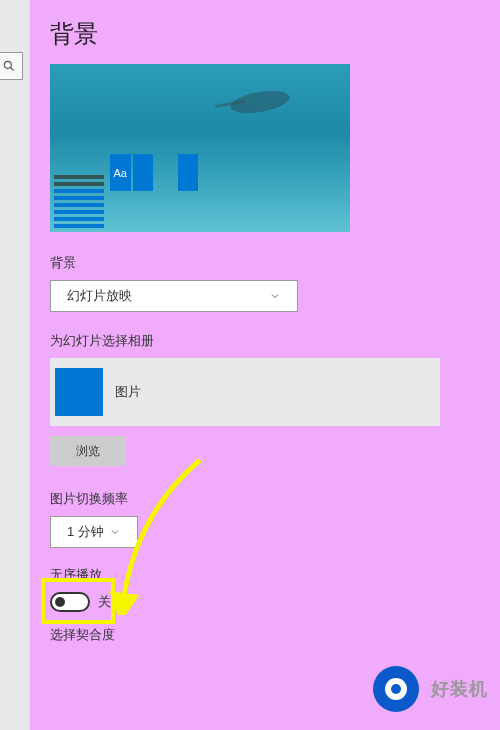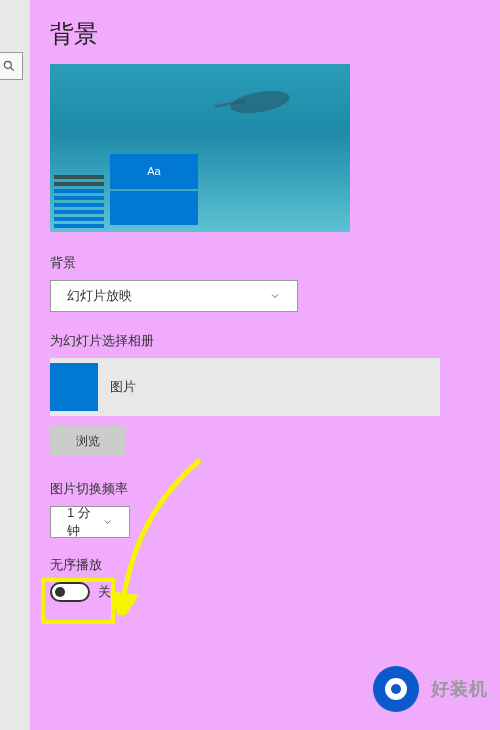--- a/index.html
+++ b/index.html
@@ -9,29 +9,29 @@
     .sidebar-icon svg { width: 14px; height: 14px; }
     .main-content { flex: 1; background: #f0abfc; padding: 18px 20px; overflow-y: auto; }
     .page-title { font-size: 24px; font-weight: 400; color: #222; margin-bottom: 14px; }
     .preview-image { width: 300px; height: 168px; background: linear-gradient(180deg, #2a9db8 0%, #1e8aa8 40%, #3aa5bd 70%, #5fc2d4 100%); position: relative; margin-bottom: 22px; overflow: hidden; }
     .swimmer { position: absolute; top: 28px; right: 60px; width: 60px; height: 20px; background: rgba(40,60,70,0.4); border-radius: 50%; transform: rotate(-10deg); }
     .swimmer::after { content: ""; position: absolute; left: -15px; top: 5px; width: 30px; height: 3px; background: rgba(60,80,90,0.5); }
     .mock-start { position: absolute; bottom: 0; left: 0; width: 150px; height: 80px; display: flex; }
     .taskbar-strip { width: 58px; display: flex; flex-direction: column; justify-content: flex-end; gap: 3px; padding: 4px; }
     .taskbar-strip .bar { height: 4px; background: #0078d4; }
     .taskbar-strip .bar.dark { background: #355; }
-    .tiles { flex: 1; display: grid; grid-template-columns: 1fr; grid-template-rows: 1fr 1fr; gap: 2px; padding: 2px; }
+    .tiles { flex: 1; display: grid; grid-template-columns: 1fr 1fr 1fr 1fr; grid-template-rows: 1fr 1fr; gap: 2px; padding: 2px; }
     .tile { background: #0078d4; display: flex; align-items: center; justify-content: center; color: #fff; font-size: 11px; }
     .tile.small-grid { display: grid; grid-template-columns: 1fr 1fr; grid-template-rows: 1fr 1fr; gap: 1px; background: transparent; }
     .tile.small-grid > div { background: #0078d4; }
     .label { font-size: 13px; color: #333; margin-bottom: 8px; display: block; }
     .dropdown { width: 248px; height: 32px; border: 1px solid #999; background: #fff; display: flex; align-items: center; justify-content: space-between; padding: 0 16px; font-size: 13px; color: #333; cursor: pointer; margin-bottom: 20px; }
-    .dropdown.small { width: 80px; margin-bottom: 18px; }
+    .dropdown.small { width: 88px; margin-bottom: 18px; }
     .dropdown svg { width: 12px; height: 12px; }
-    .album-bar { width: 390px; height: 58px; background: #e8e8e8; display: flex; align-items: center; gap: 12px; margin-bottom: 10px; }
+    .album-bar { width: 390px; height: 68px; background: #e8e8e8; display: flex; align-items: center; gap: 12px; padding-left: 5px; margin-bottom: 10px; }
     .album-thumb { width: 48px; height: 48px; background: #0078d4; }
     .album-label { font-size: 13px; color: #333; }
     .browse-btn { width: 76px; height: 30px; background: #ccc; border: none; font-size: 12px; color: #333; cursor: pointer; margin-bottom: 24px; }
     .toggle-row { display: flex; align-items: center; gap: 8px; margin-bottom: 14px; }
     .toggle { width: 40px; height: 20px; border: 2px solid #333; border-radius: 10px; background: #fff; position: relative; cursor: pointer; }
     .toggle-knob { width: 10px; height: 10px; background: #333; border-radius: 50%; position: absolute; top: 3px; left: 3px; }
     .toggle-label { font-size: 13px; color: #333; }
     .highlight-box { position: absolute; border: 4px solid #f5f500; pointer-events: none; z-index: 10; }
     .highlight-shuffle { left: 41px; top: 578px; width: 74px; height: 46px; }
     .arrow-svg { position: absolute; left: 105px; top: 455px; z-index: 9; pointer-events: none; }
@@ -108,20 +108,21 @@
   </div>
 
   <span class="label">无序播放</span>
   <div class="toggle-row">
     <div class="toggle">
       <div class="toggle-knob"></div>
     </div>
     <span class="toggle-label">关</span>
   </div>
 
+  <span class="label">选择契合度</span>
 </div>
 
 <div class="highlight-box highlight-shuffle"></div>
 
 <svg class="arrow-svg" width="120" height="160">
   <defs>
     <marker id="arrowhead" markerWidth="10" markerHeight="10" refX="2" refY="3" orient="auto">
       <polygon points="0 0, 6 3, 0 6" fill="#f5f500"></polygon>
     </marker>
   </defs>

